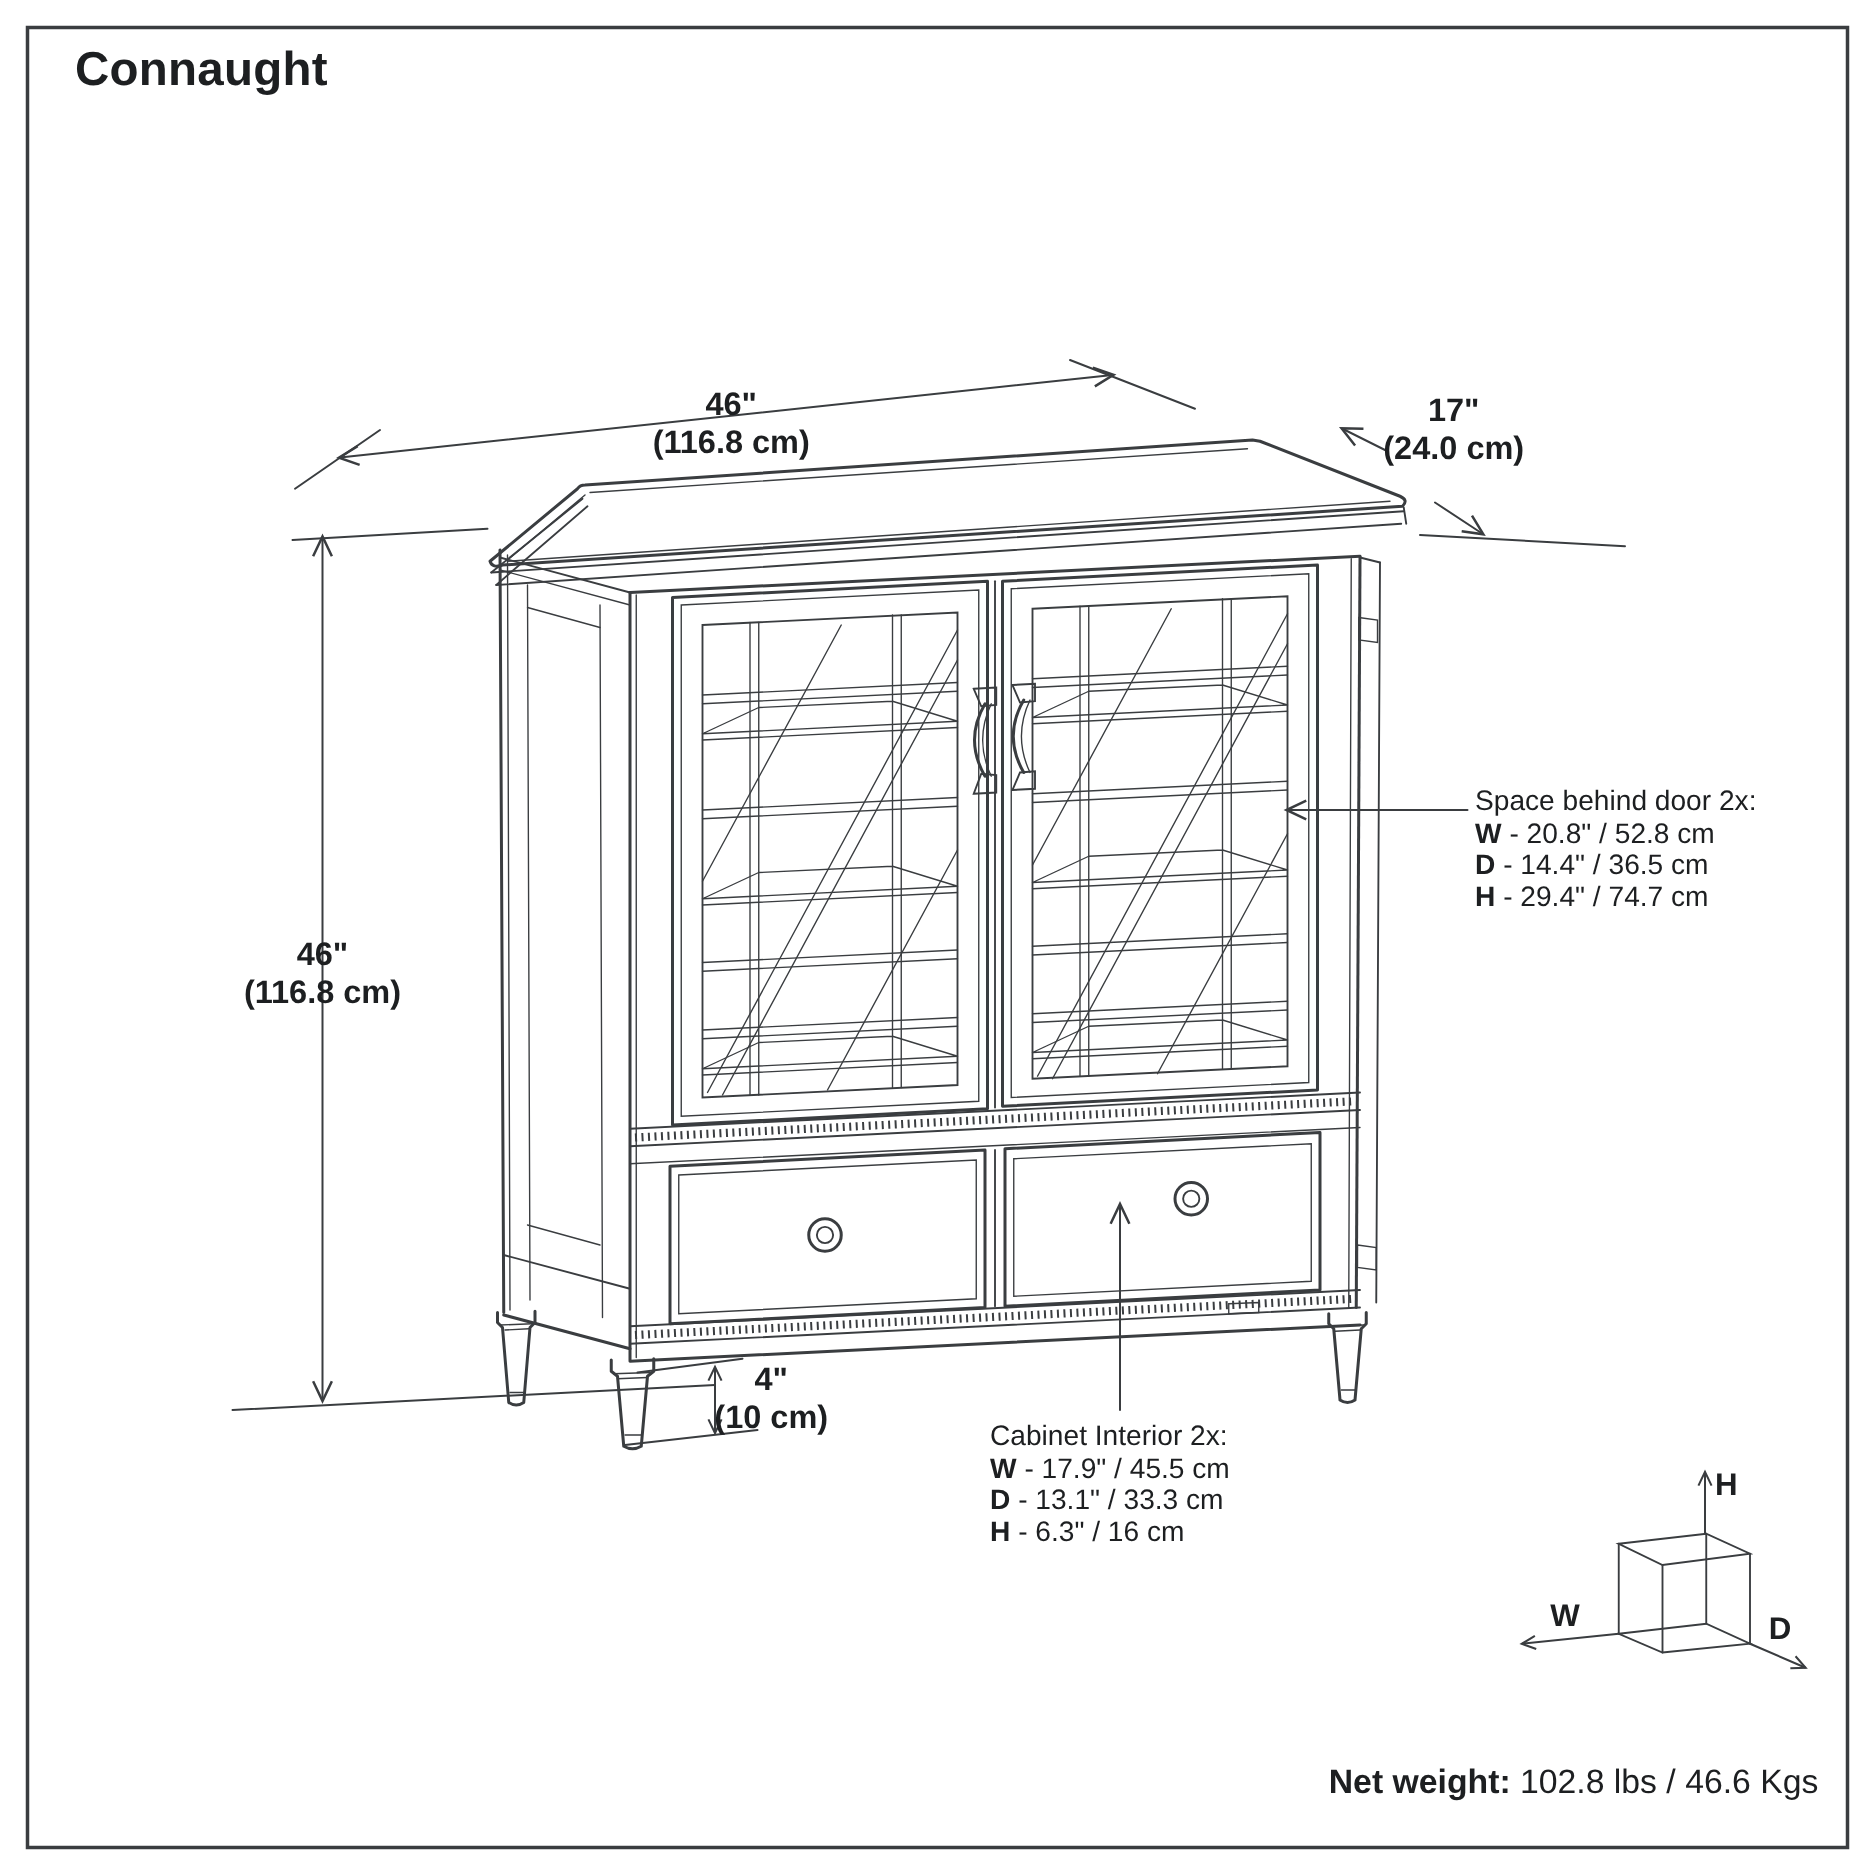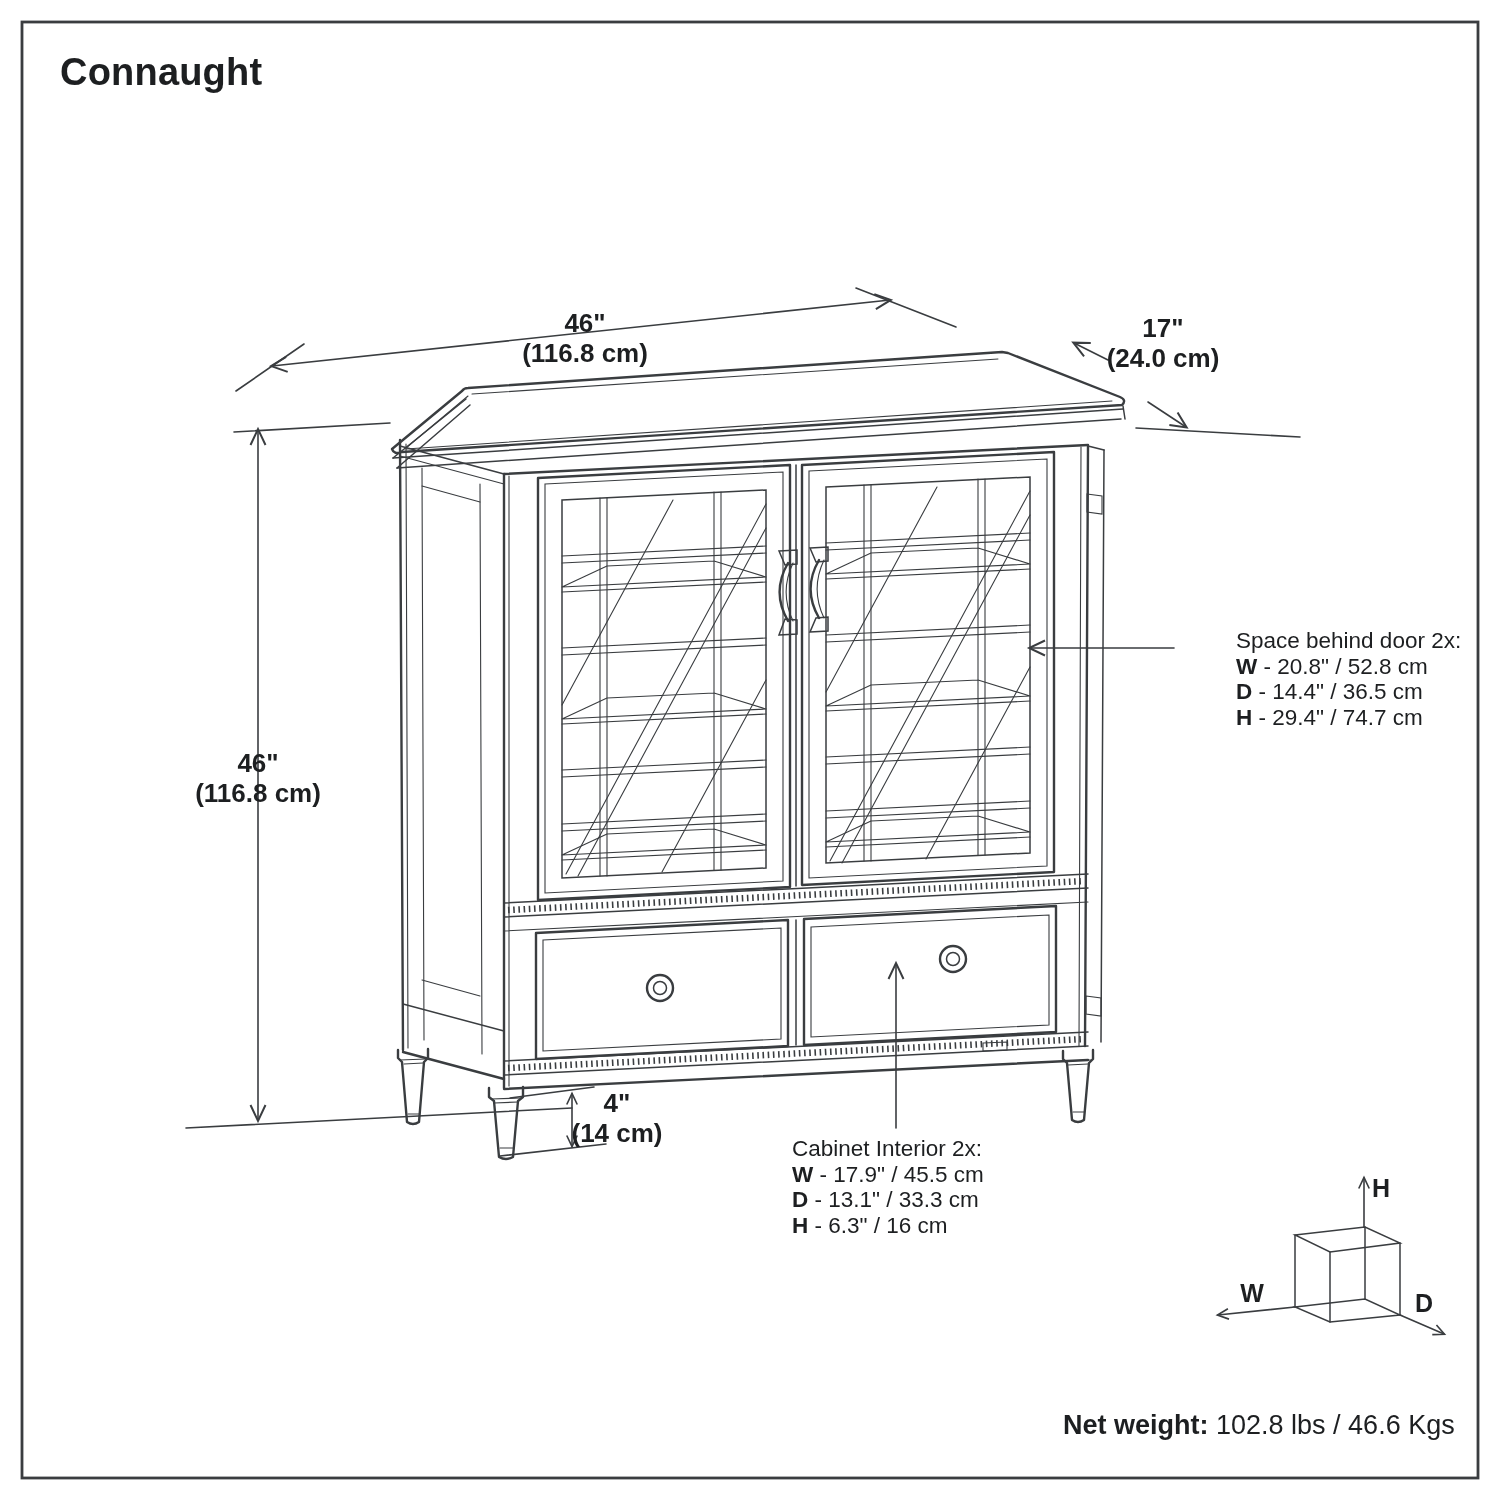--- a/index.html
+++ b/index.html
@@ -202,45 +202,45 @@
   <g>
     <path class="s1" d="M1295,1235 L1365,1227 L1400,1243 L1330,1252 Z"></path>
     <path class="s1" d="M1295,1307 L1365,1299 L1400,1315 L1330,1322 Z"></path>
     <path class="s1" d="M1295,1235 L1295,1307 M1365,1227 L1365,1299 M1400,1243 L1400,1315 M1330,1252 L1330,1322"></path>
     <line class="dimln" x1="1364" y1="1227" x2="1364" y2="1178" marker-end="url(#ahs)"></line>
     <line class="dimln" x1="1295" y1="1307" x2="1218" y2="1315" marker-end="url(#ahs)"></line>
     <line class="dimln" x1="1400" y1="1315" x2="1444" y2="1334" marker-end="url(#ahs)"></line>
   </g>
 </svg>
 
-<div id="title" class="abs" style="left:60px;top:48px">
+<div id="title" class="abs" style="left:60px;top:32px">
   <div>Connaught</div>
 </div>
 
 <div class="abs ctr dim" style="left:585px;top:308px">
   <div>46"</div>
   <div>(116.8 cm)</div>
 </div>
 
 <div class="abs ctr dim" style="left:1163px;top:313px">
   <div>17"</div>
   <div>(24.0 cm)</div>
 </div>
 
 <div class="abs ctr dim" style="left:258px;top:748px">
   <div>46"</div>
   <div>(116.8 cm)</div>
 </div>
 
 <div class="abs ctr dim" style="left:617px;top:1088px">
   <div>4"</div>
-  <div>(14 cm)</div>
-</div>
-
-<div class="abs ann" style="left:1236px;top:628px">
+  <div>(10 cm)</div>
+</div>
+
+<div class="abs ann" style="left:1180px;top:628px">
   <div>Space behind door 2x:</div>
   <div><b>W</b> <span>- 20.8" / 52.8 cm</span></div>
   <div><b>D</b> <span>- 14.4" / 36.5 cm</span></div>
   <div><b>H</b> <span>- 29.4" / 74.7 cm</span></div>
 </div>
 
 <div class="abs ann" style="left:792px;top:1136px">
   <div>Cabinet Interior 2x:</div>
   <div><b>W</b> <span>- 17.9" / 45.5 cm</span></div>
   <div><b>D</b> <span>- 13.1" / 33.3 cm</span></div>

